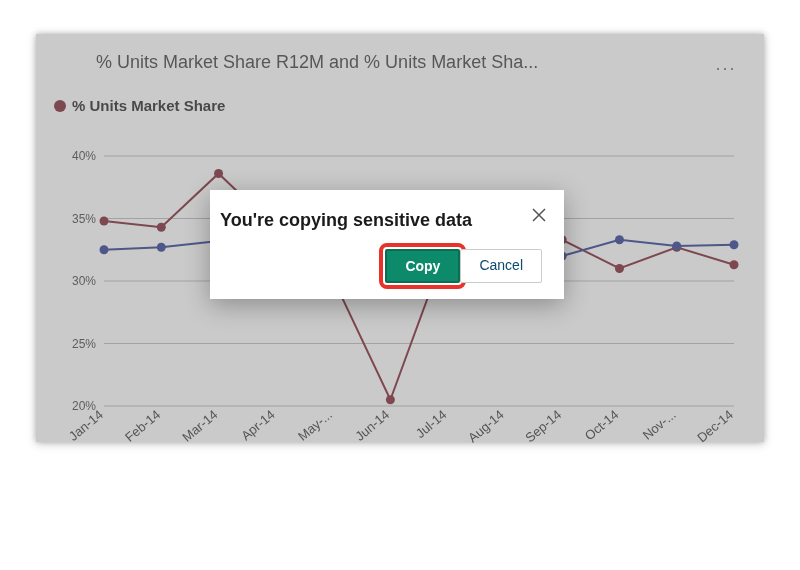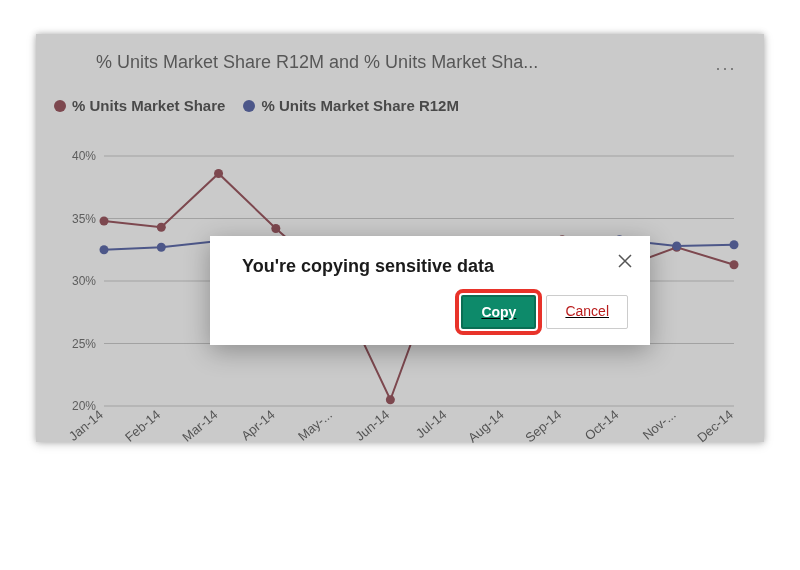--- a/index.html
+++ b/index.html
@@ -61,25 +61,24 @@
   .overlay {
     position: absolute;
     inset: 0;
     background: rgba(128,128,128,0.42);
     pointer-events: none;
   }
   .dialog {
     position: absolute;
     left: 210px;
     top: 190px;
-    width: 440px;
+    width: 354px;
     background: #fff;
     box-shadow: 0 6px 24px rgba(0,0,0,0.3);
-    padding: 20px 22px 16px 32px;
-    margin-top: 46px;
+    padding: 20px 22px 16px 10px;
   }
   .dialog-title {
     font-size: 18px;
     font-weight: 600;
     color: #1b1b1b;
     margin-bottom: 10px;
   }
   .dialog-close {
     position: absolute;
     top: 18px;
@@ -93,60 +92,54 @@
     line-height: 1.45;
   }
   .dialog-body a {
     color: #0f6b5d;
     text-decoration: underline;
     cursor: pointer;
   }
   .dialog-actions {
     display: flex;
     justify-content: flex-end;
-    gap: 10px;
     margin-top: 18px;
-    text-decoration: underline;
   }
   .btn {
     padding: 7px 18px;
     font-size: 14px;
     cursor: pointer;
     border-radius: 2px;
   }
   .btn-primary {
     background: #0d8a6a;
     color: #fff;
     border: 2px solid #0a6e54;
     font-weight: 600;
     outline: 4px solid #e8332a;
     outline-offset: 2px;
   }
   .btn-secondary {
     background: #fff;
-    color: #b91c1c;
+    color: #0c4a6e;
     border: 1px solid #ccc;
   }
 </style>
 </head>
 <body>
 
 <div class="card">
 
   <div class="chart-title">% Units Market Share R12M and % Units Market Sha...</div>
   <div class="more-btn">···</div>
 
   <div class="legend">
     <div class="legend-item">
       <span class="legend-dot" style="background:#7a1f2b"></span>
       <span>% Units Market Share</span>
-    </div>
-    <div class="legend-item">
-      <span class="legend-dot" style="background:#283a8f"></span>
-      <span>% Units Market Share R12M</span>
     </div>
   </div>
 
   <svg class="plot" id="plot" viewBox="0 0 690 320">
       <line x1="50" y1="260" x2="680" y2="260" stroke="#bbb" stroke-width="1"></line>
       <text x="42" y="264" text-anchor="end" font-size="12" fill="#444">20%</text>
       <line x1="50" y1="197.5" x2="680" y2="197.5" stroke="#bbb" stroke-width="1"></line>
       <text x="42" y="201.5" text-anchor="end" font-size="12" fill="#444">25%</text>
       <line x1="50" y1="135" x2="680" y2="135" stroke="#bbb" stroke-width="1"></line>
       <text x="42" y="139" text-anchor="end" font-size="12" fill="#444">30%</text>

